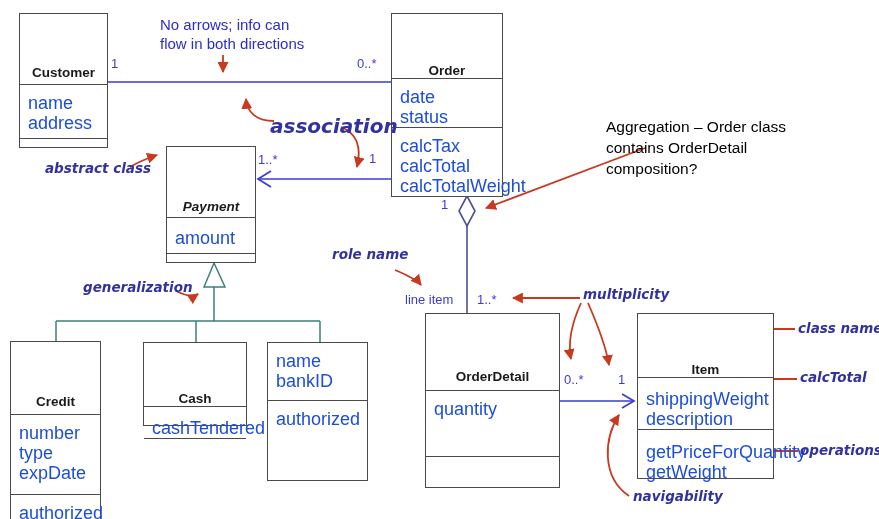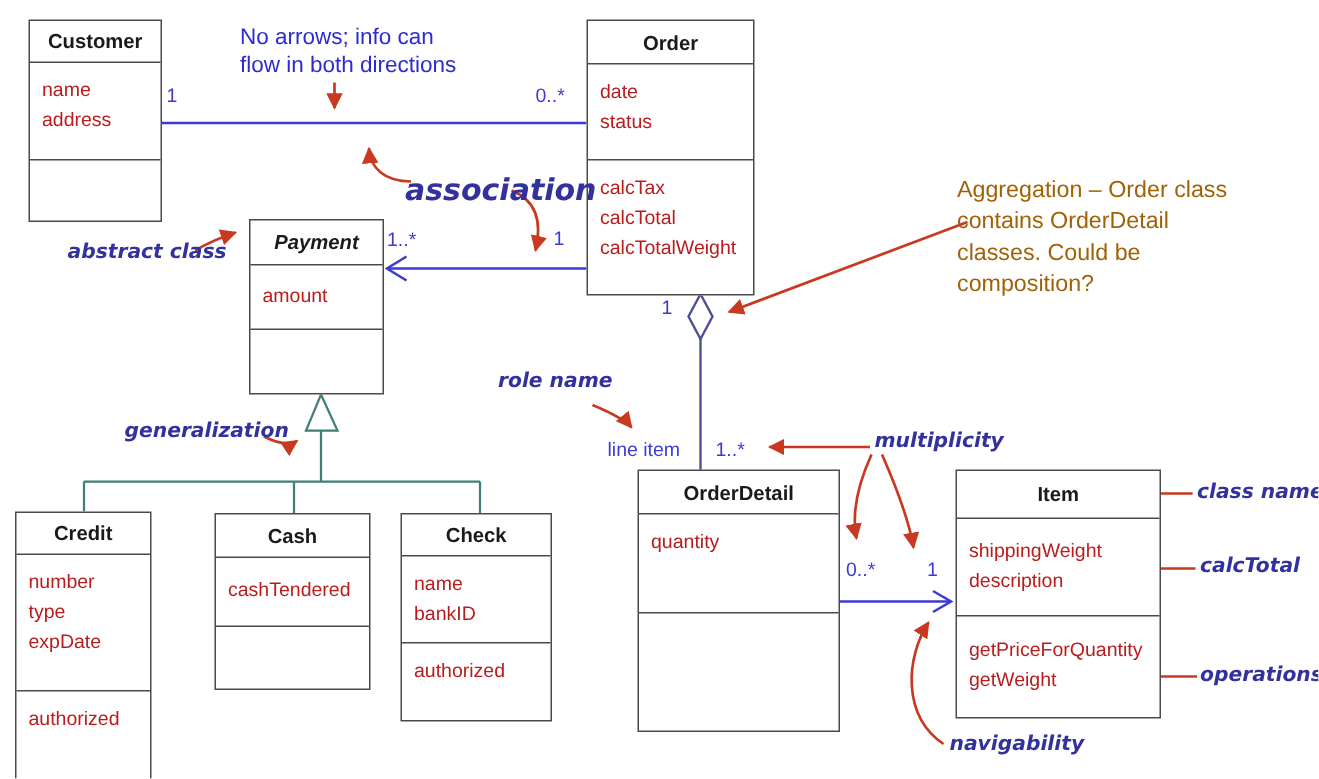--- a/index.html
+++ b/index.html
@@ -2,30 +2,30 @@
 <html><head>
 <meta charset="utf-8">
 <style>
   html,body{margin:0;padding:0;background:#fff;}
   #stage{position:relative;width:879px;height:519px;background:#fff;overflow:hidden;
          font-family:"Liberation Sans",sans-serif;}
   svg.layer{position:absolute;left:0;top:0;z-index:1;}
   .uml-class{position:absolute;z-index:2;box-sizing:border-box;border:1.5px solid #4a4a4a;
              background:#fff;display:flex;flex-direction:column;}
   .uml-title{box-sizing:border-box;border-bottom:1.5px solid #4a4a4a;font-size:13.5px;
-             font-weight:bold;color:#1a1a1a;display:flex;align-items:center;justify-content:center;}
+             font-weight:bold;color:#1a1a1a;display:flex;align-items:center;justify-content:center;margin-top:48px;}
   .uml-title.abstract{font-style:italic;}
   .comp{box-sizing:border-box;border-bottom:1.5px solid #4a4a4a;padding:8px 5px 0 8px;
-        font-size:13px;color:#b91c1c;line-height:20px;}
+        font-size:18px;color:#1d4ed8;line-height:20px;}
   .comp.last{border-bottom:none;flex:1;}
   .mlabel{position:absolute;z-index:3;color:#3b3bd4;font-size:13px;white-space:nowrap;}
   .ann{position:absolute;z-index:3;color:#32329e;font-family:"DejaVu Sans",sans-serif;
        font-style:italic;font-weight:bold;font-size:13.5px;white-space:nowrap;}
   .bluenote{position:absolute;z-index:3;color:#2b2bd2;font-size:15px;line-height:19px;white-space:nowrap;}
-  .note{position:absolute;z-index:3;color:#a16207;font-size:15.5px;line-height:21px;white-space:nowrap;margin-left:32px;}
+  .note{position:absolute;z-index:3;color:#000000;font-size:15.5px;line-height:21px;white-space:nowrap;}
 </style>
 </head>
 <body>
 
 <div id="stage">
 
   <svg class="layer" width="879" height="519" viewBox="0 0 879 519">
     <defs>
       <marker id="ra" viewBox="0 0 10 10" refX="9" refY="5" markerWidth="11" markerHeight="11" markerUnits="userSpaceOnUse" orient="auto-start-reverse">
         <path d="M0,0 L10,5 L0,10 z" fill="#c8391f"></path>
@@ -95,30 +95,29 @@
     <div class="comp" style="height:91px">
       <div>number</div>
       <div>type</div>
       <div>expDate</div>
     </div>
     <div class="comp last">
       <div>authorized</div>
     </div>
   </div>
 
-  <div class="uml-class" style="left:143px;top:342px;width:104px;height:118px">
+  <div class="uml-class" style="left:143px;top:342px;width:104px;height:84px">
     <div class="uml-title" style="height:29px">Cash</div>
     <div class="comp" style="height:46px;padding-top:11px">
       <div>cashTendered</div>
     </div>
     <div class="comp last"></div>
   </div>
 
   <div class="uml-class" style="left:267px;top:342px;width:101px;height:139px">
-    <div class="uml-title" style="height:28px">Check</div>
     <div class="comp" style="height:58px">
       <div>name</div>
       <div>bankID</div>
     </div>
     <div class="comp last">
       <div>authorized</div>
     </div>
   </div>
 
   <div class="uml-class" style="left:425px;top:313px;width:135px;height:175px">
@@ -151,21 +150,20 @@
   <div class="mlabel" style="left:618px;top:372px">1</div>
 
   <div class="bluenote" style="left:160px;top:15px">
     <div>No arrows; info can</div>
     <div>flow in both directions</div>
   </div>
 
   <div class="note" style="left:606px;top:116px">
     <div>Aggregation – Order class</div>
     <div>contains OrderDetail</div>
-    <div>classes.  Could be</div>
     <div>composition?</div>
   </div>
 
   <div class="ann" style="left:270px;top:114px;font-size:20px">association</div>
   <div class="ann" style="left:45px;top:160px">abstract class</div>
   <div class="ann" style="left:83px;top:279px">generalization</div>
   <div class="ann" style="left:332px;top:246px">role name</div>
   <div class="ann" style="left:583px;top:286px">multiplicity</div>
   <div class="ann" style="left:633px;top:488px">navigability</div>
   <div class="ann" style="left:798px;top:320px">class name</div>

